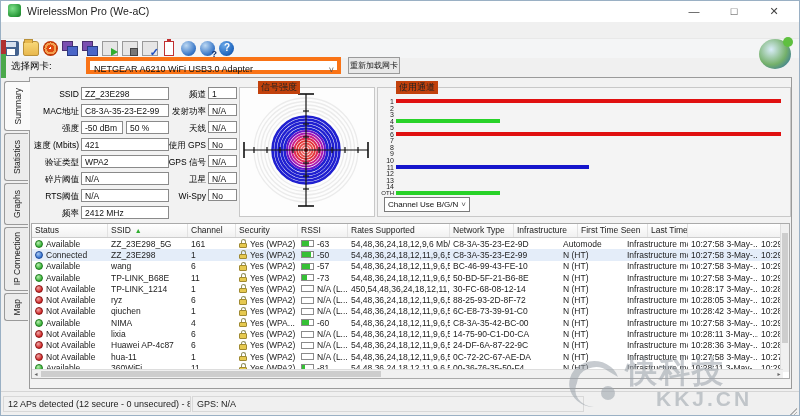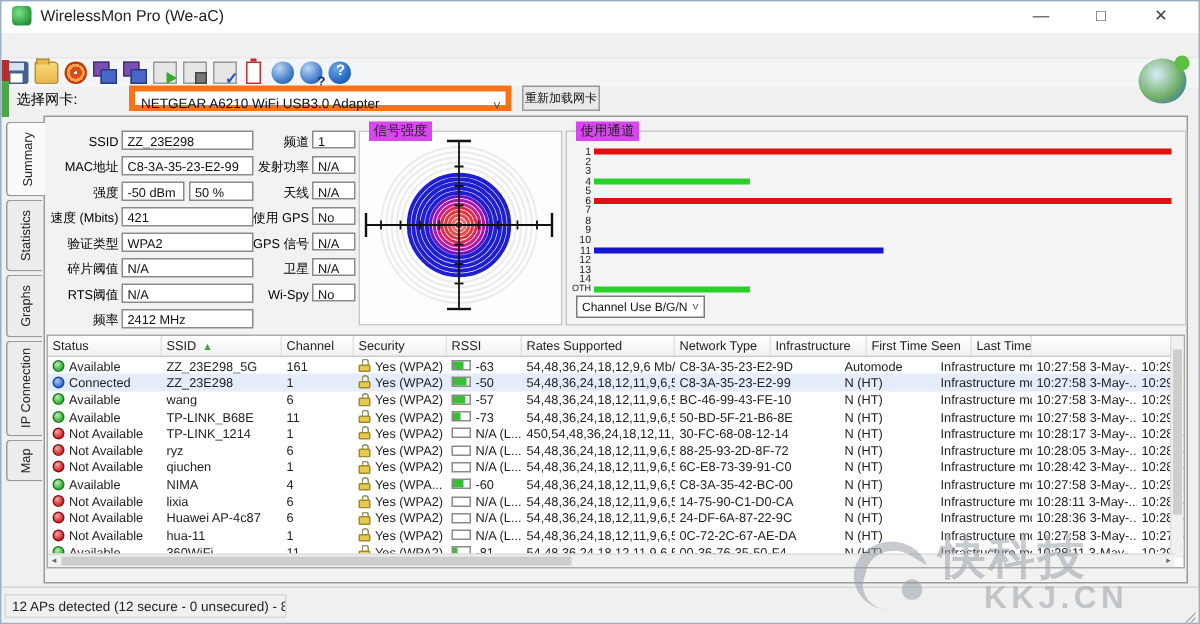--- a/index.html
+++ b/index.html
@@ -55,21 +55,21 @@
   #tabstrip{position:absolute;left:3px;top:80px;width:26px;}
   .vtab{width:24px;border:1px solid #9a9a9a;border-right:none;border-radius:3px 0 0 3px;background:#ececec;margin-bottom:2px;
     display:flex;align-items:center;justify-content:center;box-sizing:border-box;}
   .vtab span{writing-mode:vertical-rl;transform:rotate(180deg);font-size:8.5px;color:#222;white-space:nowrap;}
   .vtab.sel{background:#fafafa;width:26px;}
   
   .flabel{position:absolute;font-size:8.5px;color:#000;text-align:right;white-space:nowrap;}
   .fbox{position:absolute;background:#fff;border:1px solid #8a8a8a;box-sizing:border-box;font-size:8.5px;line-height:11px;padding:1px 0 0 3px;color:#111;white-space:nowrap;overflow:hidden;}
   
   .group{position:absolute;border:1px solid #c8c8c8;background:#f4f4f4;}
-  .group-legend{position:absolute;top:-7px;left:6px;background:#d946ef;padding:0 3px;font-size:9px;color:#222;}
+  .group-legend{position:absolute;top:-7px;left:18px;background:#c2410c;padding:0 3px;font-size:9px;color:#222;}
   #signal-group{left:238px;top:86px;width:134px;height:128px;background:#fdfdfd;}
   #channel-group{left:376px;top:86px;width:412px;height:128px;}
   .chan-label{position:absolute;font-size:7px;color:#222;text-align:right;width:16px;line-height:5px;}
   .chan-bar{position:absolute;height:4px;}
   #chan-dropdown{position:absolute;left:6px;bottom:4px;width:86px;height:15px;background:#fff;border:1px solid #7a7a7a;font-size:8px;line-height:13px;padding-left:3px;box-sizing:border-box;color:#111;}
   #chan-dropdown .arrow{position:absolute;right:3px;top:0;color:#555;font-size:8px;}
   
   #aptable{position:absolute;left:30px;top:222px;width:759px;height:156px;background:#fff;border:1px solid #aaa;box-sizing:border-box;overflow:hidden;}
   #thead{display:flex;height:13px;background:linear-gradient(#ffffff,#f1f1f1);border-bottom:1px solid #ccc;}
   .th{font-size:8.5px;color:#222;padding-left:3px;border-right:1px solid #e2e2e2;white-space:nowrap;overflow:hidden;line-height:12px;box-sizing:border-box;flex:none;}
@@ -559,20 +559,21 @@
       </div>
     <div id="hscroll">
       <div class="sarrow" style="left:0">◂</div>
       <div class="thumb"></div>
       <div class="sarrow" style="right:0">▸</div>
     </div>
   </div>
 
   <div id="statusbar">
     <div class="spanel" id="spanel-aps">12 APs detected (12 secure - 0 unsecured) - 8 availal</div>
+    <div class="spanel" id="spanel-gps">GPS: N/A</div>
     <div id="grip"></div>
   </div>
 
   <div id="watermark">
     <svg id="wm-swirl" width="60" height="56" viewBox="0 0 60 56">
       <path d="M54 22 A25 23 0 1 0 30 52 A19 17 0 0 1 13 28 A19 17 0 0 1 44 16 Z" fill="#9aa2aa"></path>
       <circle cx="44" cy="38" r="7" fill="#9aa2aa"></circle>
     </svg>
     <div id="wm-line1">快科技</div>
     <div id="wm-line2">KKJ.CN</div>

